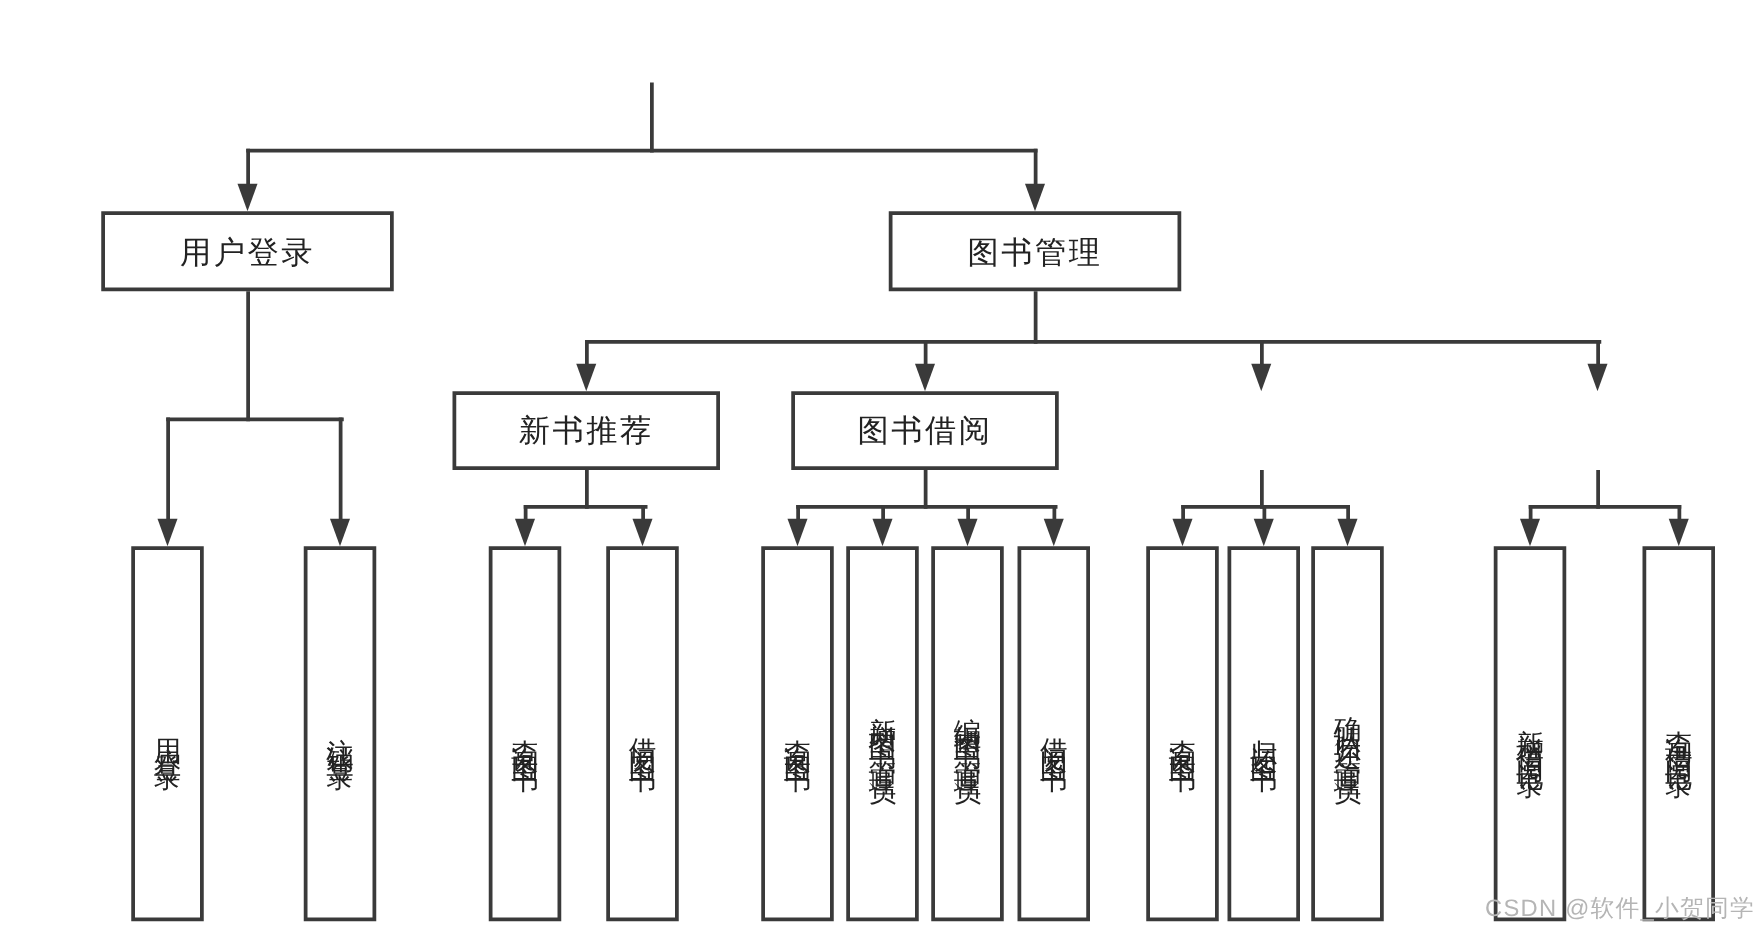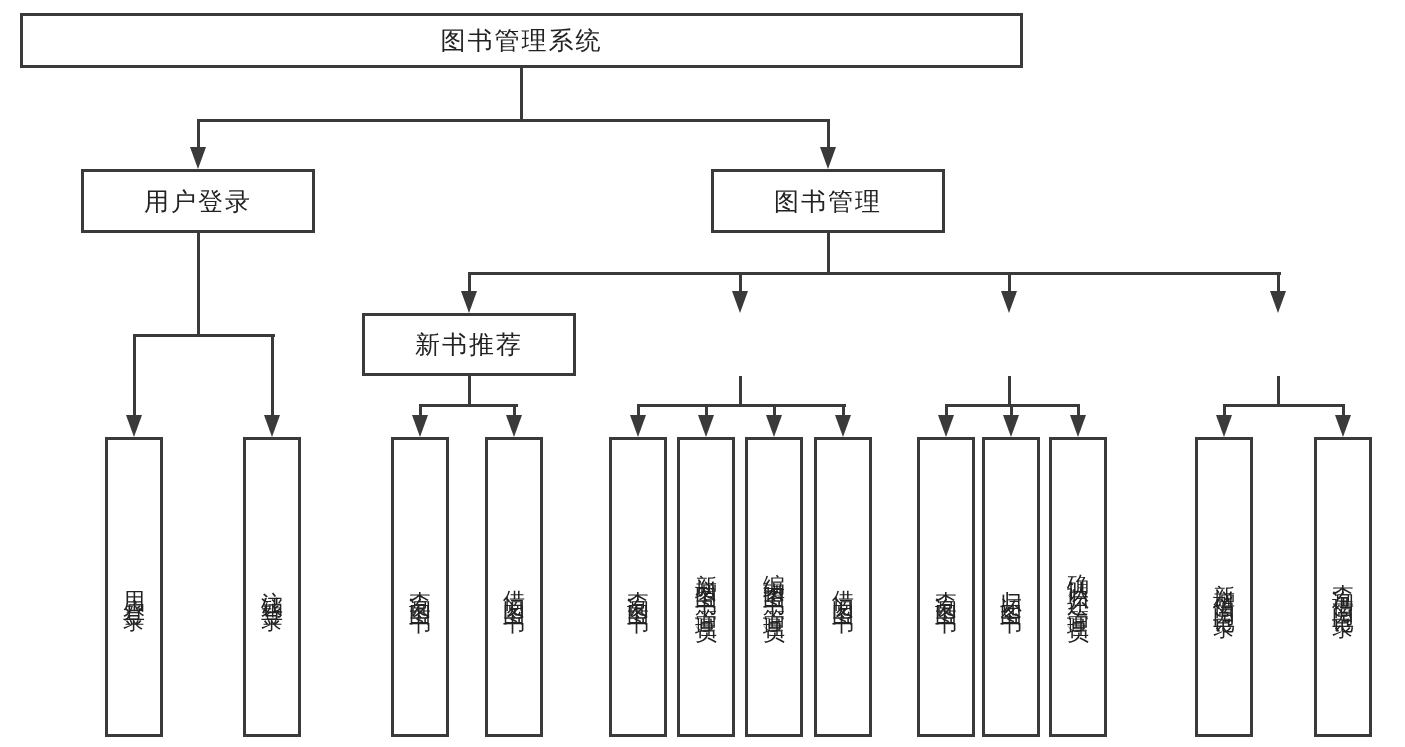--- a/index.html
+++ b/index.html
@@ -46,26 +46,26 @@
     color:var(--wm);
     letter-spacing:1px;
     white-space:nowrap;
   }
 </style>
 </head>
 <body>
 
 <div class="stage">
 
-  <div class="node" style="left:20px;top:13px;width:997px;height:49px">图书管理系统</div>
 
   <div class="node" style="left:81px;top:169px;width:228px;height:58px">用户登录</div>
   <div class="node" style="left:711px;top:169px;width:228px;height:58px">图书管理</div>
 
   <div class="node" style="left:362px;top:313px;width:208px;height:57px">新书推荐</div>
+  <div class="node" style="left:633px;top:313px;width:208px;height:57px">图书借阅</div>
 
   <div class="node leaf" style="left:105px;top:437px;width:52px;height:294px">
     <span>用户登录</span>
     </div>
   <div class="node leaf" style="left:243px;top:437px;width:52px;height:294px">
     <span>注销登录</span>
     </div>
   <div class="node leaf" style="left:391px;top:437px;width:52px;height:294px">
     <span>查询图书</span>
     </div>
@@ -152,14 +152,15 @@
   <div class="arr" style="left:1003px;top:415px"></div>
   <div class="arr" style="left:1070px;top:415px"></div>
 
   <div class="v" style="left:1276.5px;top:376px;height:31px"></div>
   <div class="h" style="left:1222.5px;top:404px;width:122px"></div>
   <div class="v" style="left:1222.5px;top:404px;height:14px"></div>
   <div class="v" style="left:1341.5px;top:404px;height:14px"></div>
   <div class="arr" style="left:1216px;top:415px"></div>
   <div class="arr" style="left:1335px;top:415px"></div>
 
+  <div class="watermark">CSDN @软件_小贺同学</div>
 
 </div>
 
 </body></html>

